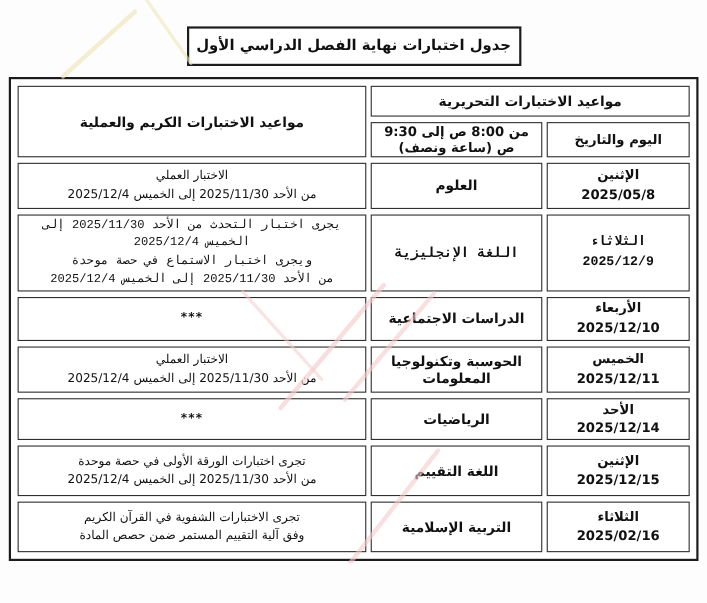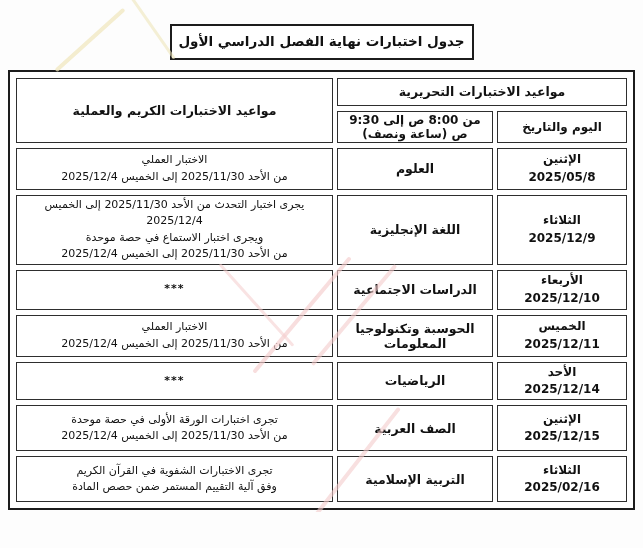--- a/index.html
+++ b/index.html
@@ -59,21 +59,21 @@
   .hdr      { background:#e8e8e8; font-weight:bold; font-size:12.5px; }
   .hdr-sub  { font-weight:bold; font-size:12px; background:#fff; }
   .day-cell { font-weight:bold; font-size:12px; line-height:1.45; }
   .subject  { font-weight:bold; font-size:12.5px;margin-top:32px; }
   .note     { font-size:11px; line-height:1.5; }
   .note .stars { font-weight:bold; letter-spacing:1px; }
 
   .r-h1 td, .r-h1 th { height:24px; }
   .r-h2 td, .r-h2 th { height:26px; }
   .r1 td { height:38px; }
-  .r2 td { height:50px; }
+  .r2 td { height:50px;font-family:Liberation Mono, monospace; }
   .r3 td { height:36px; }
   .r4 td { height:38px; }
   .r5 td { height:32px; }
   .r6 td { height:42px; }
   .r7 td { height:42px; }
 </style>
 </head>
 <body>
 
 <div class="page">
@@ -164,21 +164,21 @@
         <td class="note">
           <div class="stars">***</div>
         </td>
       </tr>
 
       <tr class="r6">
         <td class="day-cell">
           <div>الإثنين</div>
           <div>2025/12/15</div>
         </td>
-        <td class="subject">الصف العربية</td>
+        <td class="subject">اللغة التقييم</td>
         <td class="note">
           <div>تجرى اختبارات الورقة الأولى في حصة موحدة</div>
           <div>من الأحد 2025/11/30 إلى الخميس 2025/12/4</div>
         </td>
       </tr>
 
       <tr class="r7">
         <td class="day-cell">
           <div>الثلاثاء</div>
           <div>2025/02/16</div>

